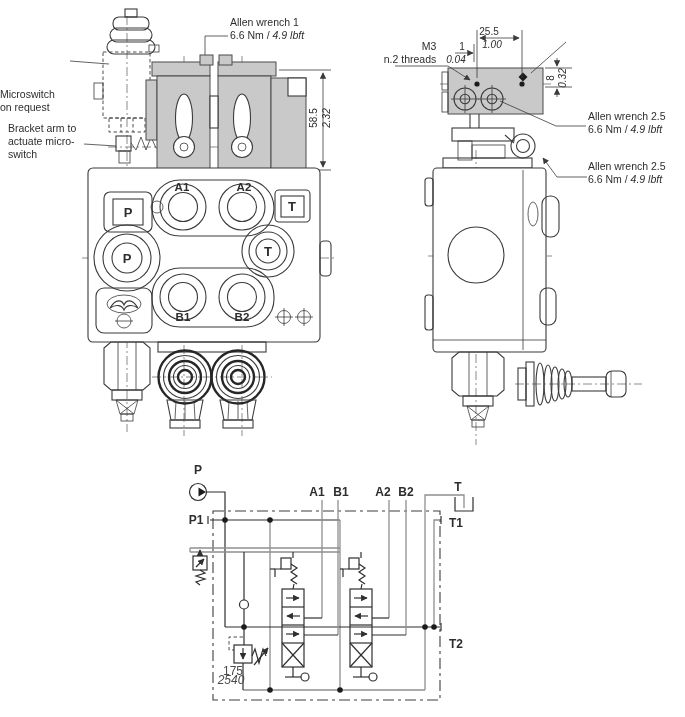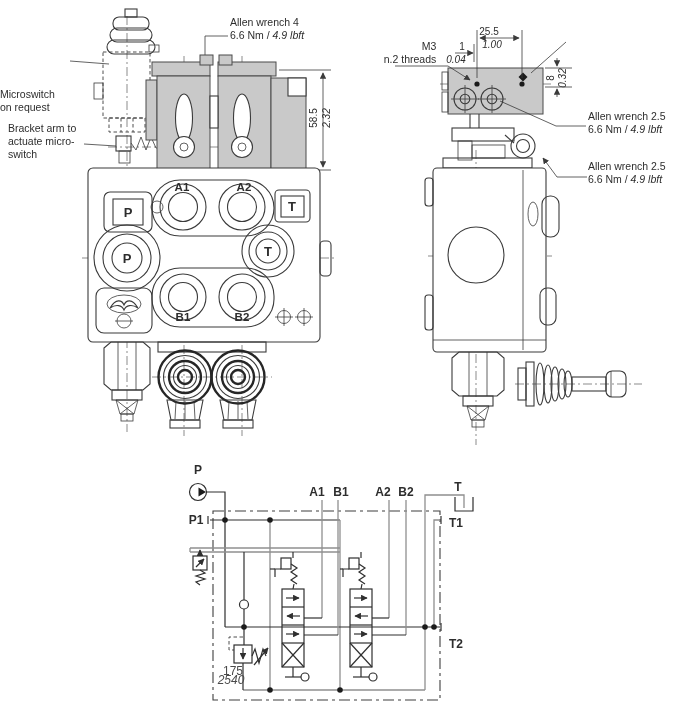--- a/index.html
+++ b/index.html
@@ -407,21 +407,21 @@
       <circle class="dot" cx="340" cy="690" r="2.8"></circle>
     </g>
   </g>
 </svg>
 
 <div class="lbl" style="left:0;top:52px;margin-top:36px;">
   <div>Microswitch</div>
   <div>on request</div>
 </div>
 <div class="lbl" style="left:230px;top:16px;">
-  <div>Allen wrench 4</div>
+  <div>Allen wrench 1</div>
   <div><span>6.6 Nm / </span><span class="i">4.9 lbft</span></div>
 </div>
 <div class="lbl" style="left:8px;top:122px;">
   <div>Bracket arm to</div>
   <div>actuate micro-</div>
   <div>switch</div>
 </div>
 <div class="lbl dim rot" style="left:313px;top:118px;">58.5</div>
 <div class="lbl dim rot i" style="left:326px;top:118px;">2.32</div>
 

